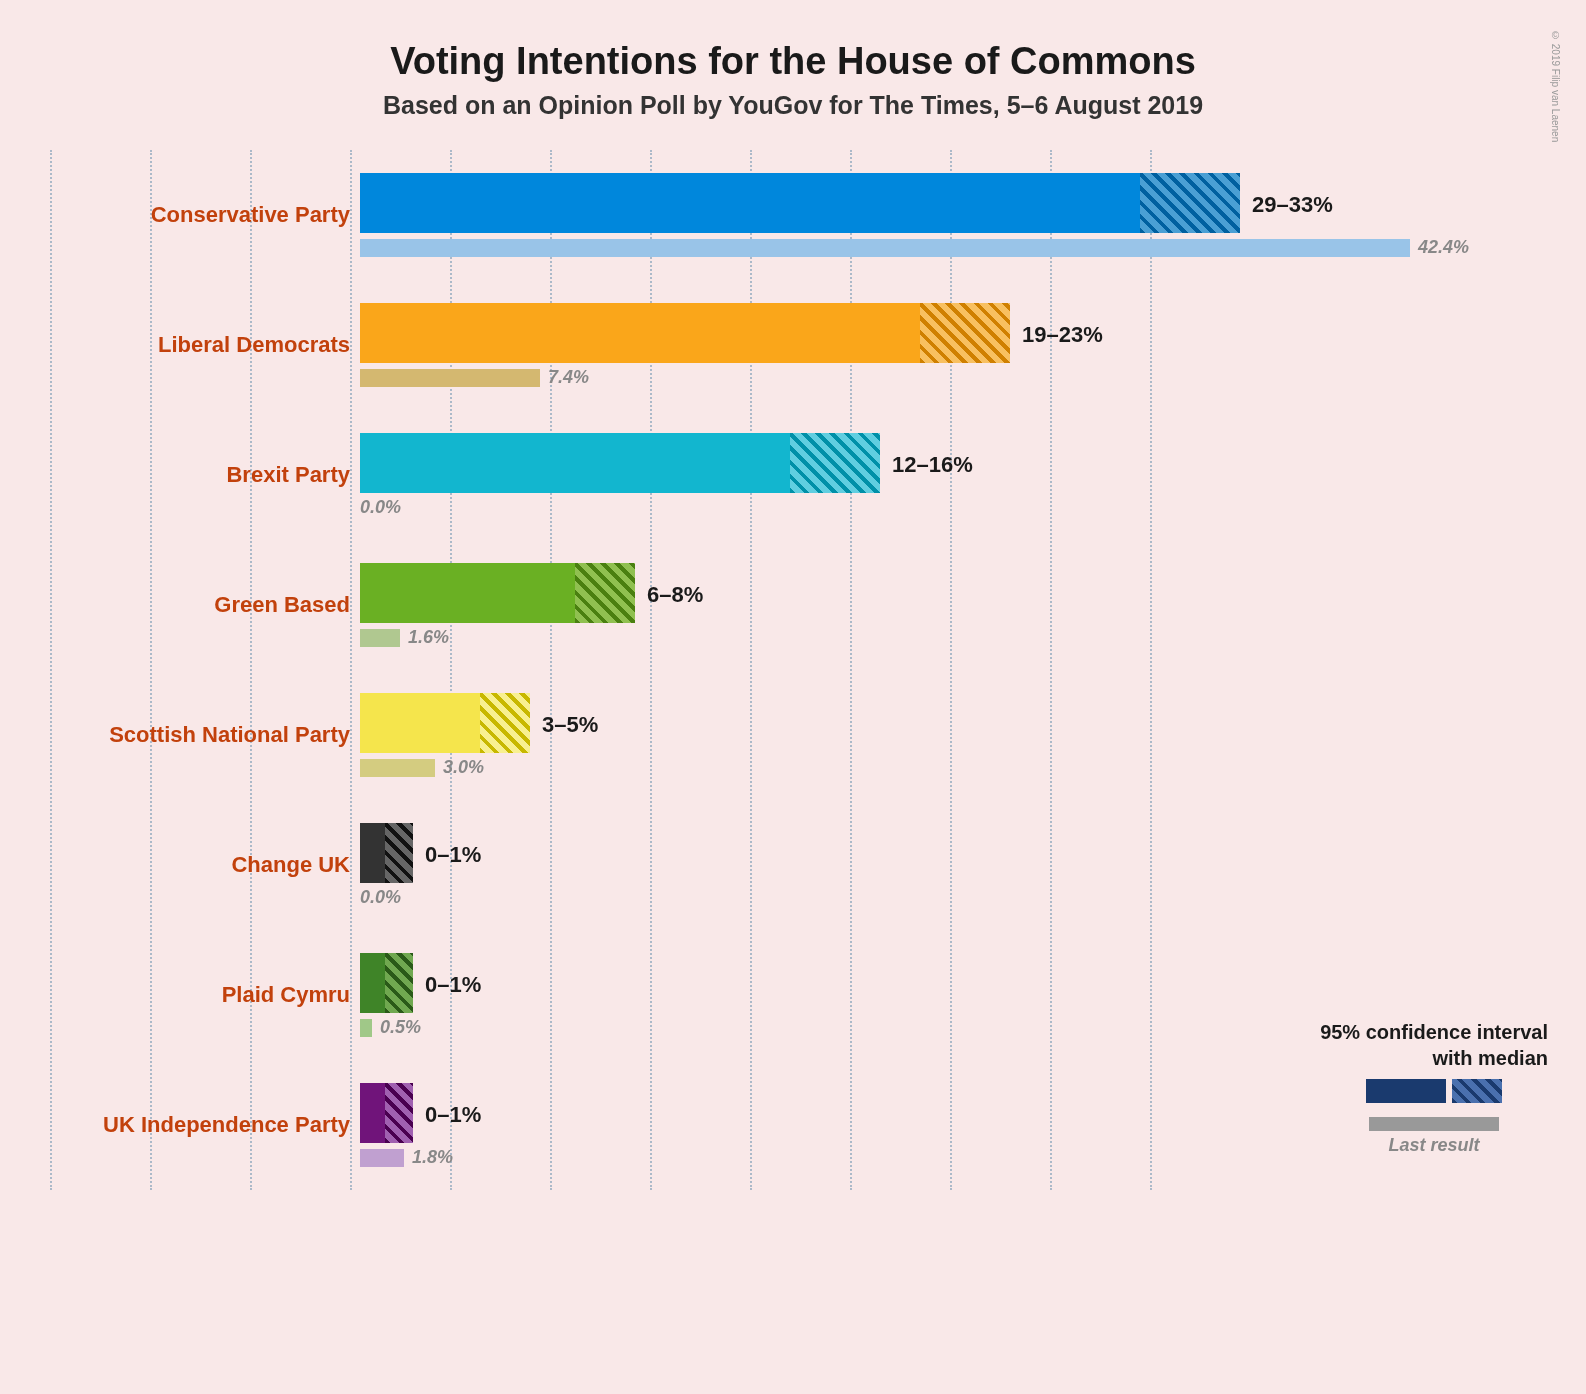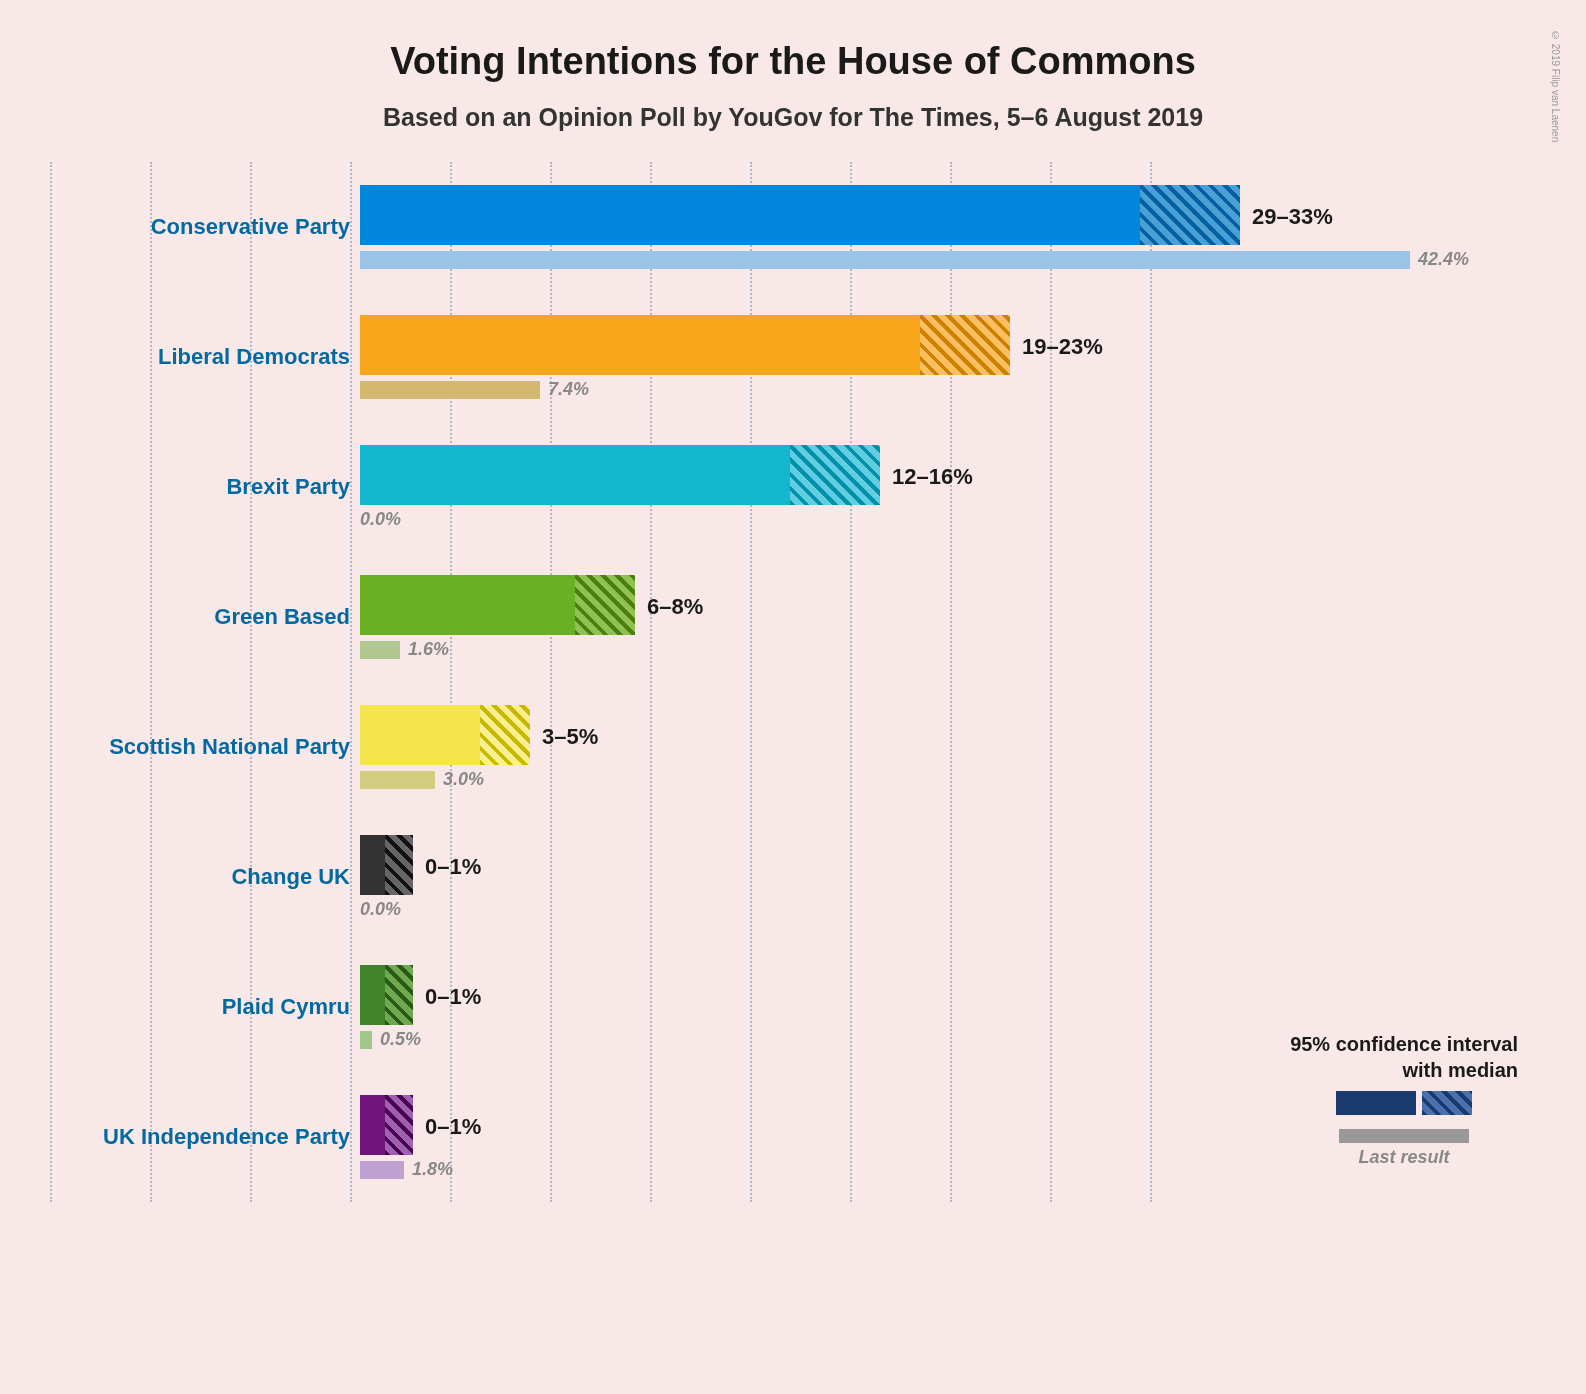--- a/index.html
+++ b/index.html
@@ -15,21 +15,21 @@
       width: 1546px;
       margin: 0 auto;
       padding: 20px 30px 30px 30px;
       position: relative;
     }
     .chart-title {
       text-align: center;
       font-size: 38px;
       font-weight: 900;
       color: #1a1a1a;
-      margin-bottom: 20px;
+      margin-bottom: 8px;
     }
     .chart-subtitle {
       text-align: center;
       font-size: 25px;
       font-weight: 600;
       color: #333;
       margin-bottom: 30px;
     }
     .chart-area {
       position: relative;
@@ -41,21 +41,21 @@
       margin-bottom: 0px;
       position: relative;
       min-height: 130px;
     }
     .party-label {
       position: absolute;
       left: -310px;
       width: 300px;
       text-align: right;
       font-weight: 900;
-      color: #0369a1;
+      color: #c2410c;
       font-size: 22px;
       line-height: 1.2;
     }
     .bars-wrapper {
       position: relative;
       width: 100%;
       display: flex;
       flex-direction: column;
       justify-content: center;
       min-height: 130px;
@@ -253,21 +253,21 @@
         transparent 10px
       );
       background-color: #a060b0;
     }
     .ukip-last { background: #c0a0d0; }
 
     
     .legend {
       position: absolute;
       bottom: 60px;
-      right: 48px;
+      right: 18px;
       text-align: right;
     }
     .legend-title {
       font-size: 20px;
       font-weight: 900;
       color: #1a1a1a;
       margin-bottom: 8px;
       line-height: 1.3;
     }
     .legend-row {

